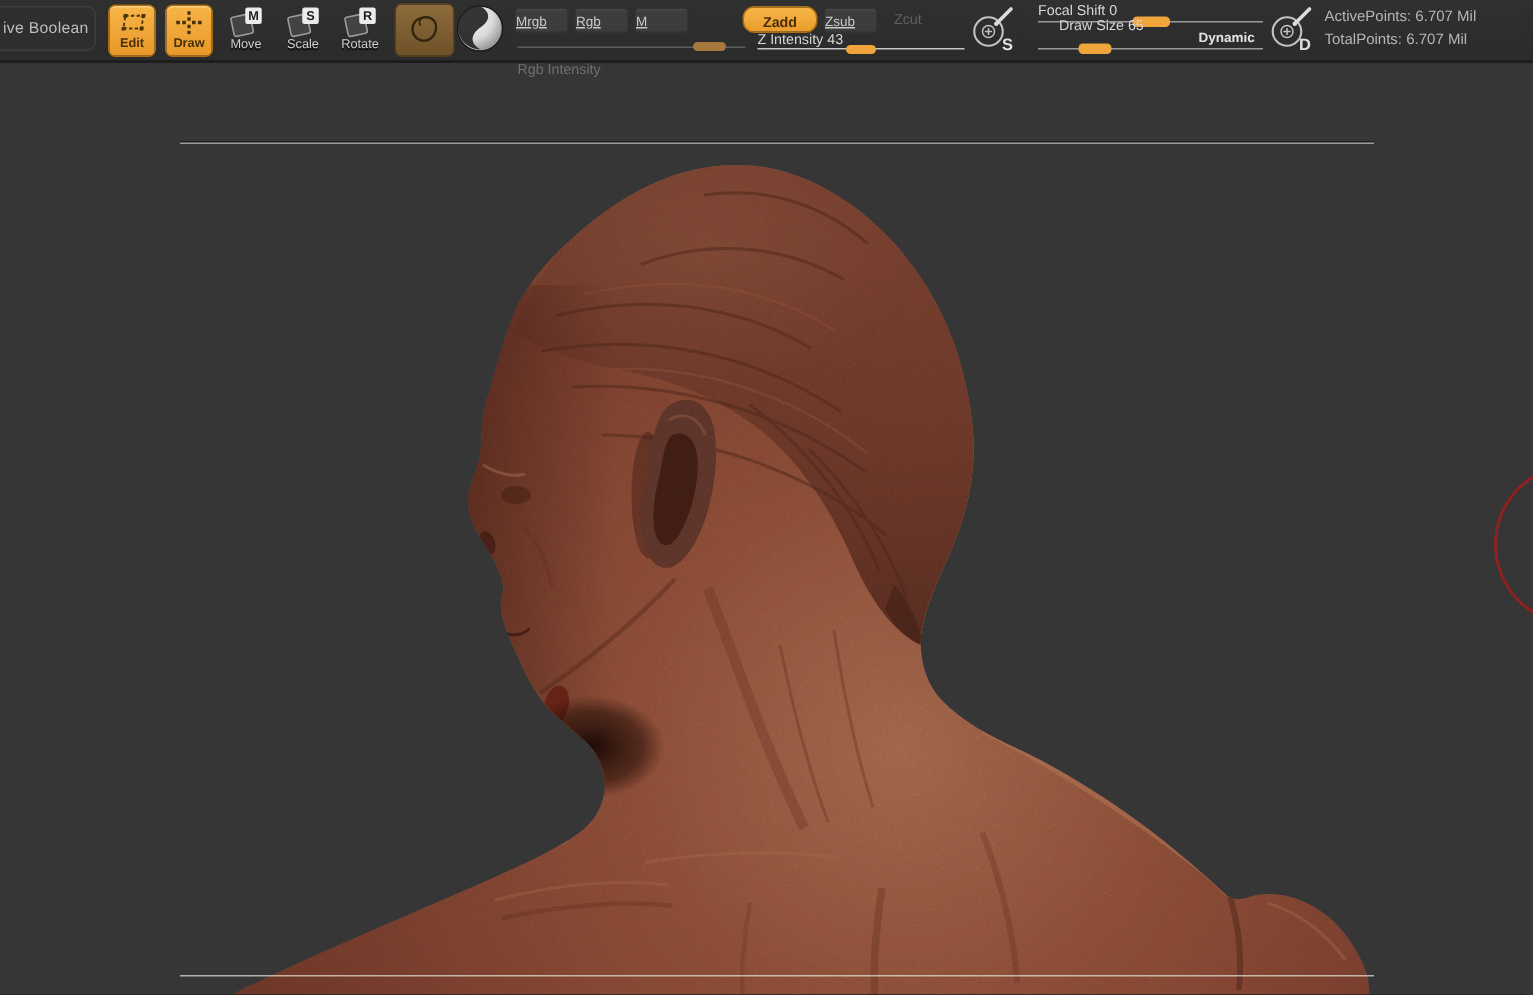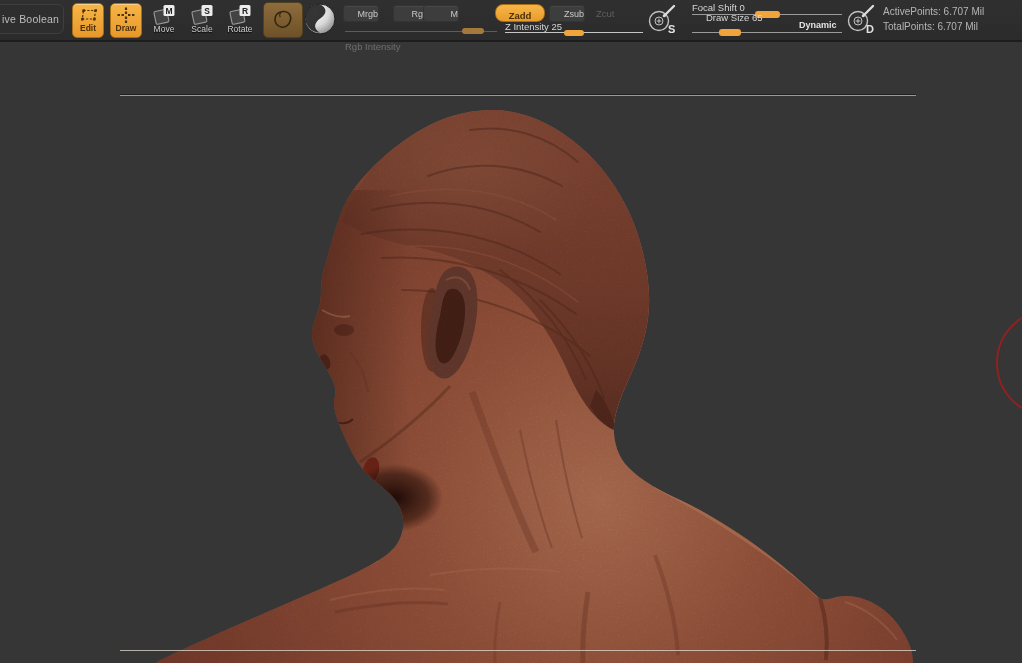--- a/index.html
+++ b/index.html
@@ -21,21 +21,21 @@
   .obtn svg{margin-top:3px;}
   .tool{position:absolute;top:4px;width:34px;height:32px;display:flex;flex-direction:column;
         align-items:center;cursor:pointer;}
   .tool .tlabel{font-size:8.5px;color:#cfcfcf;line-height:9px;margin-top:-1px;text-shadow:0 1px 1px #000;}
   .strokebtn{position:absolute;left:263px;top:2px;width:38px;height:34px;border-radius:5px;
         background:linear-gradient(#8d6c3c,#6e5128);border:1px solid #52401e;
         display:flex;align-items:center;justify-content:center;cursor:pointer;}
   .matbtn{position:absolute;left:304px;top:3px;width:32px;height:32px;border-radius:50%;cursor:pointer;}
   .smbtn{position:absolute;top:5px;height:15px;border-radius:3px;background:#3d3d3d;
          border:1px solid #333;box-shadow:inset 0 1px 0 rgba(255,255,255,.06);
-         color:#c9c9c9;font-size:9px;display:flex;align-items:center;justify-content:flex-end;cursor:pointer;}
+         color:#c9c9c9;font-size:9px;display:flex;align-items:center;justify-content:flex-start;cursor:pointer;text-decoration:underline;}
   .zadd{position:absolute;left:495px;top:4px;width:48px;height:16px;border-radius:8px;
         background:linear-gradient(#f7b547,#ea9c2c);border:1px solid #a96f15;
         color:#4a3008;font-size:9.5px;font-weight:bold;display:flex;align-items:flex-end;justify-content:center;cursor:pointer;}
   .zcut{position:absolute;left:596px;top:8px;font-size:9.5px;color:#5f5f5f;cursor:pointer;}
   .sliderlabel{position:absolute;font-size:9.5px;color:#d6d6d6;white-space:nowrap;}
   .sliderlabel.dim{color:#6f6f6f;margin-top:20px;}
   .track{position:absolute;height:1px;background:#9a9a9a;}
   .track.dim{background:#5c5c5c;}
   .handle{position:absolute;height:6px;border-radius:3px;background:#f0a43c;cursor:pointer;}
   .handle.dim{background:#a5793d;}
@@ -135,21 +135,21 @@
         </radialGradient>
       </defs>
       <circle cx="16" cy="16" r="15" fill="url(#matGrad)" stroke="#1c1c1c" stroke-width="1"></circle>
       <path d="M16,1.2 C23,4.6 23.4,10.6 16.5,15.2 C9.6,19.8 9.2,26 16,29.8 C8.2,29.6 1.4,23.4 1.3,15.6 C1.2,7.6 7.8,1.2 16,1.2 Z" fill="#242424" opacity=".92"></path>
     </svg>
   </div>
 
   <div class="smbtn" style="left:343px;width:34px;">
     <span>Mrgb</span>
   </div>
-  <div class="smbtn" style="left:393px;width:34px;">
+  <div class="smbtn" style="left:383px;width:34px;">
     <span>Rgb</span>
   </div>
   <div class="smbtn" style="left:423px;width:34px;">
     <span>M</span>
   </div>
 
   <div class="zadd">
     <span>Zadd</span>
   </div>
   <div class="smbtn" style="left:549px;width:34px;">
@@ -157,21 +157,21 @@
   </div>
   <div class="zcut">
     <span>Zcut</span>
   </div>
 
   <span class="sliderlabel dim" style="left:345px;top:21px;">Rgb Intensity</span>
   <div class="track dim" style="left:345px;top:31px;width:152px;"></div>
   <div class="handle dim" style="left:462px;top:28px;width:22px;"></div>
 
   <span class="sliderlabel" style="left:505px;top:21px;">
-    <span>Z Intensity</span>&nbsp;<span>25</span>
+    <span>Z Intensity</span>&nbsp;<span>43</span>
   </span>
   <div class="track" style="left:505px;top:32px;width:138px;background:#c6c6c6;"></div>
   <div class="handle" style="left:564px;top:30px;width:20px;"></div>
 
   <div class="brushico" style="left:646px;">
     <svg width="34" height="32" viewBox="0 0 34 32">
       <circle cx="13" cy="17" r="9.5" fill="none" stroke="#c2c2c2" stroke-width="1.4"></circle>
       <circle cx="13" cy="17" r="4" fill="none" stroke="#c2c2c2" stroke-width="1"></circle>
       <path d="M13,14.6 V19.4 M10.6,17 H15.4" stroke="#c2c2c2" stroke-width="1"></path>
       <path d="M28,2 L18.5,11.5" stroke="#dcdcdc" stroke-width="2.4" stroke-linecap="round"></path>

